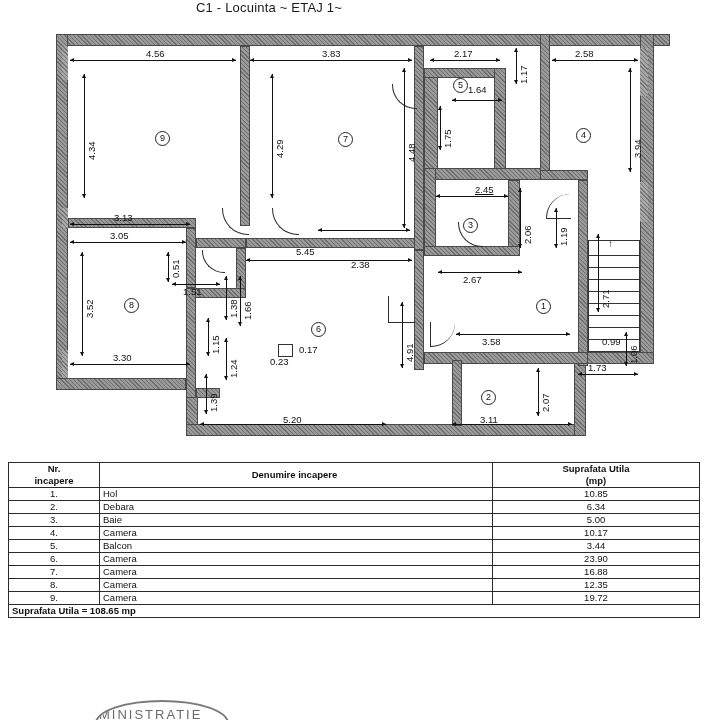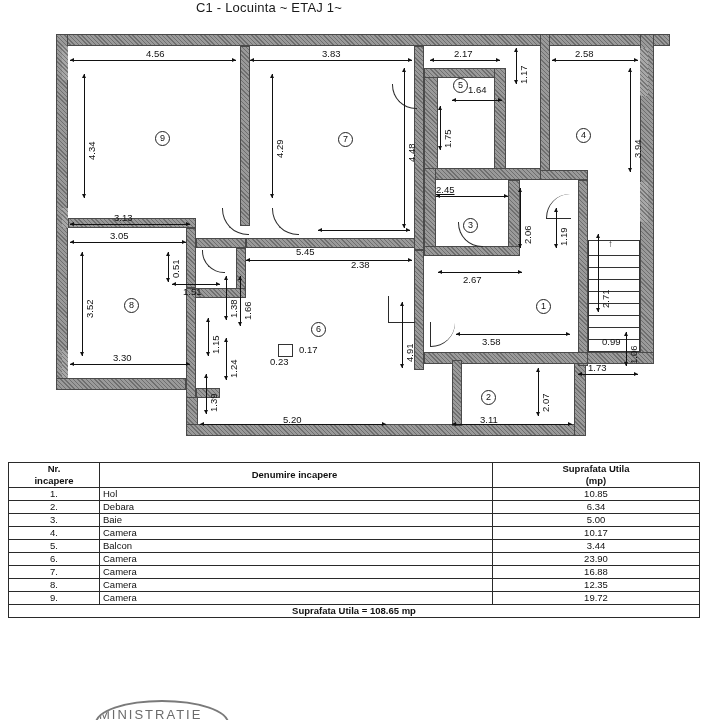--- a/index.html
+++ b/index.html
@@ -46,21 +46,21 @@
 
   
   #tbl{position:absolute;left:8px;top:462px;width:692px;border-collapse:collapse;}
   #tbl td,#tbl th{border:1px solid #2a2a2a;font-size:9.5px;color:#111;padding:0 3px;
         height:12px;line-height:12px;}
   .hdr{font-size:11px;font-weight:bold;text-align:center;height:28px;line-height:13px;}
   .hdr.small{font-size:9.5px;font-weight:bold;}
   .c-nr{width:84px;text-align:center;}
   .c-nm{width:386px;text-align:left;padding-left:62px;}
   .c-sp{width:auto;text-align:center;}
-  .total td{text-align:center;font-size:11.5px;font-weight:bold;height:22px;}
+  .total td{text-align:left;font-size:11.5px;font-weight:bold;height:22px;}
 
   
   .stamp{position:absolute;left:95px;top:700px;width:130px;height:42px;
          border:2px solid #7a7a7a;border-radius:50%;overflow:hidden;}
   .stamp span{position:absolute;left:2px;top:5px;font-size:13px;color:#6b6b6b;
          letter-spacing:2px;}
   .edge{position:absolute;background:#a8a8a8;
         background-image:repeating-linear-gradient(45deg,#777 0 1px,transparent 1px 3px);}
 </style>
 </head>
@@ -153,21 +153,21 @@
     <div class="rule" style="left:430px;top:48px;width:70px;"></div>
     <div class="dim" style="left:454px;top:36px;">2.17</div>
 
     <div class="rule" style="left:552px;top:48px;width:86px;"></div>
     <div class="dim" style="left:575px;top:36px;">2.58</div>
 
     <div class="rule" style="left:452px;top:88px;width:50px;"></div>
     <div class="dim" style="left:468px;top:72px;">1.64</div>
 
     <div class="rule" style="left:436px;top:184px;width:72px;"></div>
-    <div class="dim" style="left:436px;top:172px;text-decoration:underline;">2.45</div>
+    <div class="dim" style="left:475px;top:172px;text-decoration:underline;">2.45</div>
 
     <div class="rule" style="left:70px;top:212px;width:120px;"></div>
     <div class="dim" style="left:114px;top:200px;">3.13</div>
 
     <div class="rule" style="left:70px;top:230px;width:116px;"></div>
     <div class="dim" style="left:110px;top:218px;">3.05</div>
 
     <div class="rule" style="left:318px;top:218px;width:92px;"></div>
     <div class="dim" style="left:351px;top:217px;margin-top:30px;">2.38</div>
 

